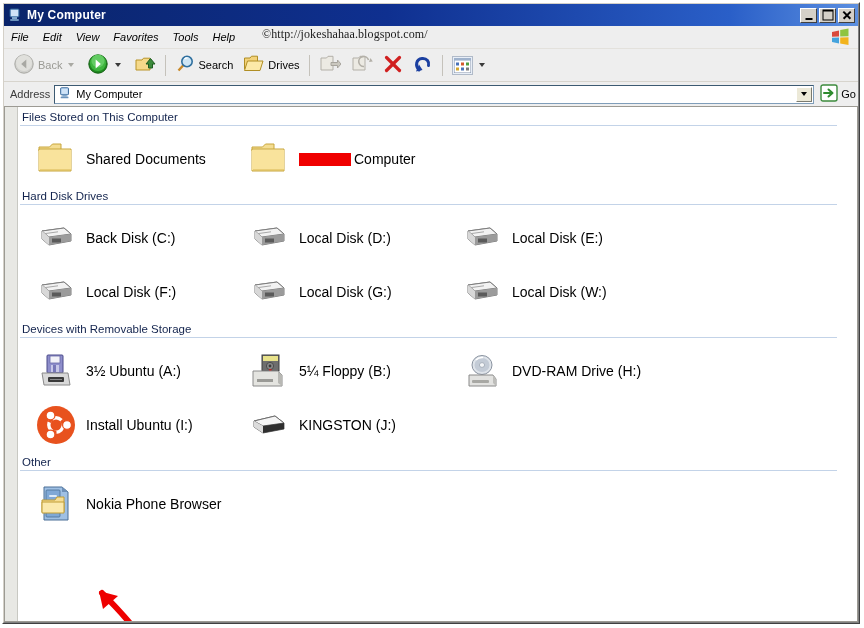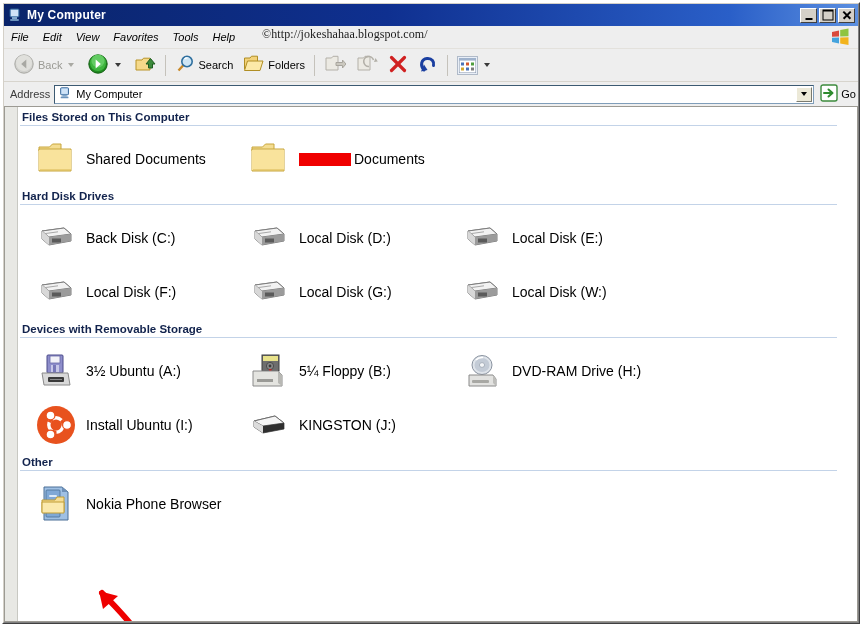--- a/index.html
+++ b/index.html
@@ -230,21 +230,21 @@
   .content {
     flex: 1;
     background: #ffffff;
     position: relative;
     padding-left: 2px;
     overflow: hidden;
   }
 
   .group-header {
     font-size: 11.5px;
-    font-weight: bold;
+    font-weight: normal;
     color: #12234d;
     padding: 4px 0 2px 2px;
     border-bottom: 1px solid #c3d3e8;
     margin-right: 20px;
   }
   .group-body {
     display: flex;
     flex-wrap: wrap;
     padding-top: 6px;
   }
@@ -379,21 +379,21 @@
       <span class="tb-label">Search</span>
     </span>
 
     <span class="tb-btn">
       <span>
         <svg width="22" height="20" viewBox="0 0 22 20">
           <path d="M1.5 4 L7 4 L8.5 2.2 L14.5 2.2 L14.5 15 L1.5 15 Z" fill="#f3d279" stroke="#b08e24" stroke-width="1"></path>
           <path d="M4.5 7 L20 7 L17 16.5 L1.5 16.5 Z" fill="#fce9a8" stroke="#b08e24" stroke-width="1"></path>
         </svg>
       </span>
-      <span class="tb-label">Folders</span>
+      <span class="tb-label">Drives</span>
     </span>
 
     <span class="tb-sep"></span>
 
     <span class="tb-btn">
       <span>
         <svg width="22" height="20" viewBox="0 0 22 20">
           <path d="M2 4 L7.5 4 L9 2.3 L14 2.3 L14 16 L2 16 Z" fill="#eceae3" stroke="#b3b0a8" stroke-width="1"></path>
           <path d="M12 8.5 L18.5 8.5 L18.5 6 L22 10 L18.5 14 L18.5 11.5 L12 11.5 Z" fill="#cbc8bf" stroke="#a8a59d" stroke-width="1"></path>
         </svg>
@@ -494,21 +494,21 @@
           <span class="item-icon">
             <svg width="38" height="32" viewBox="0 0 38 32">
               <path d="M2 4 L12.5 4 L15.5 1 L24 1 L24 8 L2 8 Z" fill="#f4dd92" stroke="#c8a63c" stroke-width="1"></path>
               <path d="M2 6 L34 6 L34 28 L2 28 Z" fill="#fae9ad" stroke="#c8a63c" stroke-width="1"></path>
               <path d="M2 7 L34 7 L34 27 L2 27 Z" fill="#f9e39c"></path>
               <path d="M3 26 L34 26 L34 28 L3 28 Z" fill="#d9b751" opacity=".5"></path>
             </svg>
           </span>
           <span class="item-label">
             <span class="redact"></span>
-                <span>Documents</span>
+                <span>Computer</span>
           </span>
         </div>
       </div>
 
       <div class="group-header">Hard Disk Drives</div>
       <div class="group-body">
         <div class="item">
           <span class="item-icon">
             <svg width="36" height="26" viewBox="0 0 36 26">
               <path d="M4 6 L26 3 L33 9 L33 16 L11 20 L4 14 Z" fill="#c9c9c9" stroke="#7d7d7d" stroke-width="1"></path>

